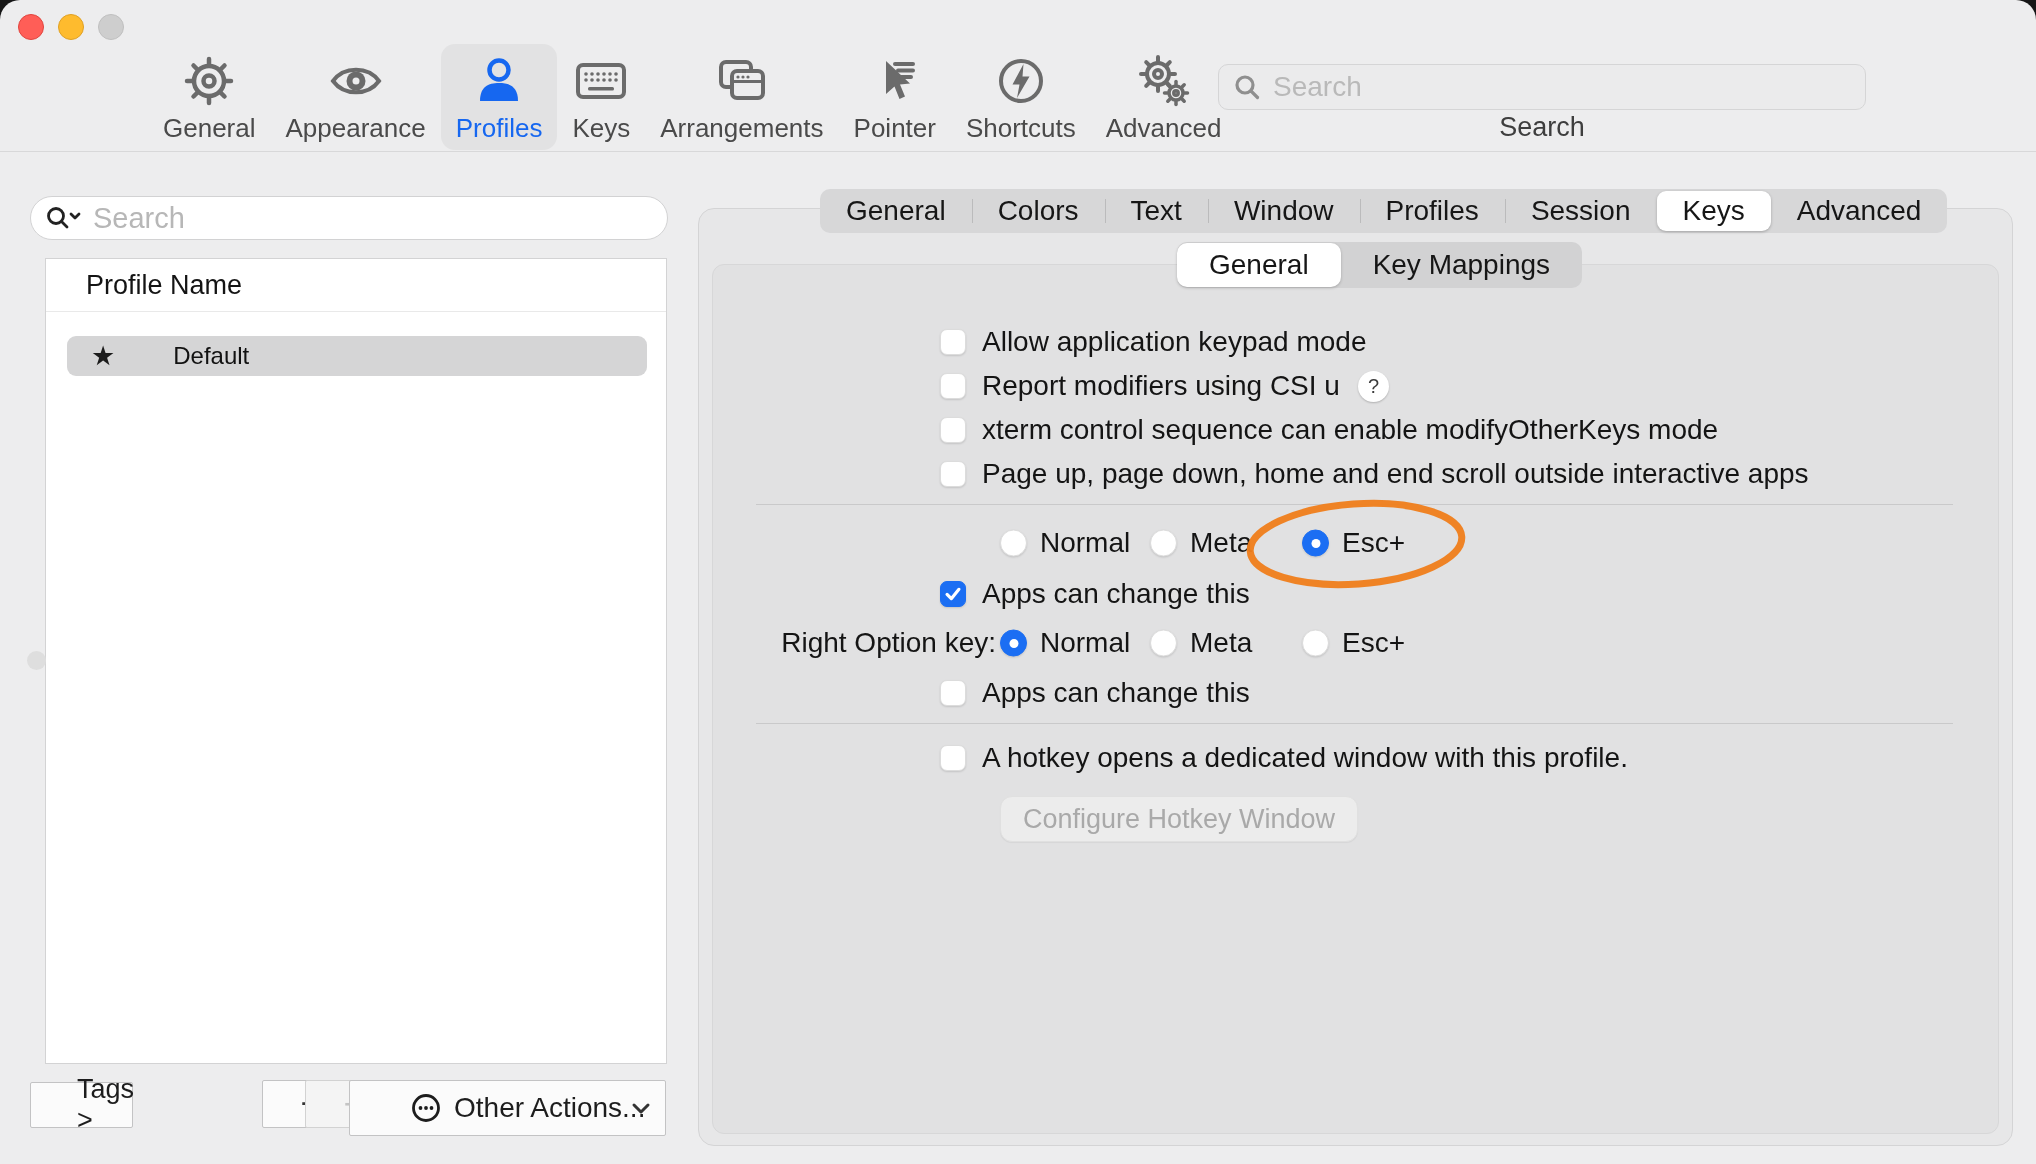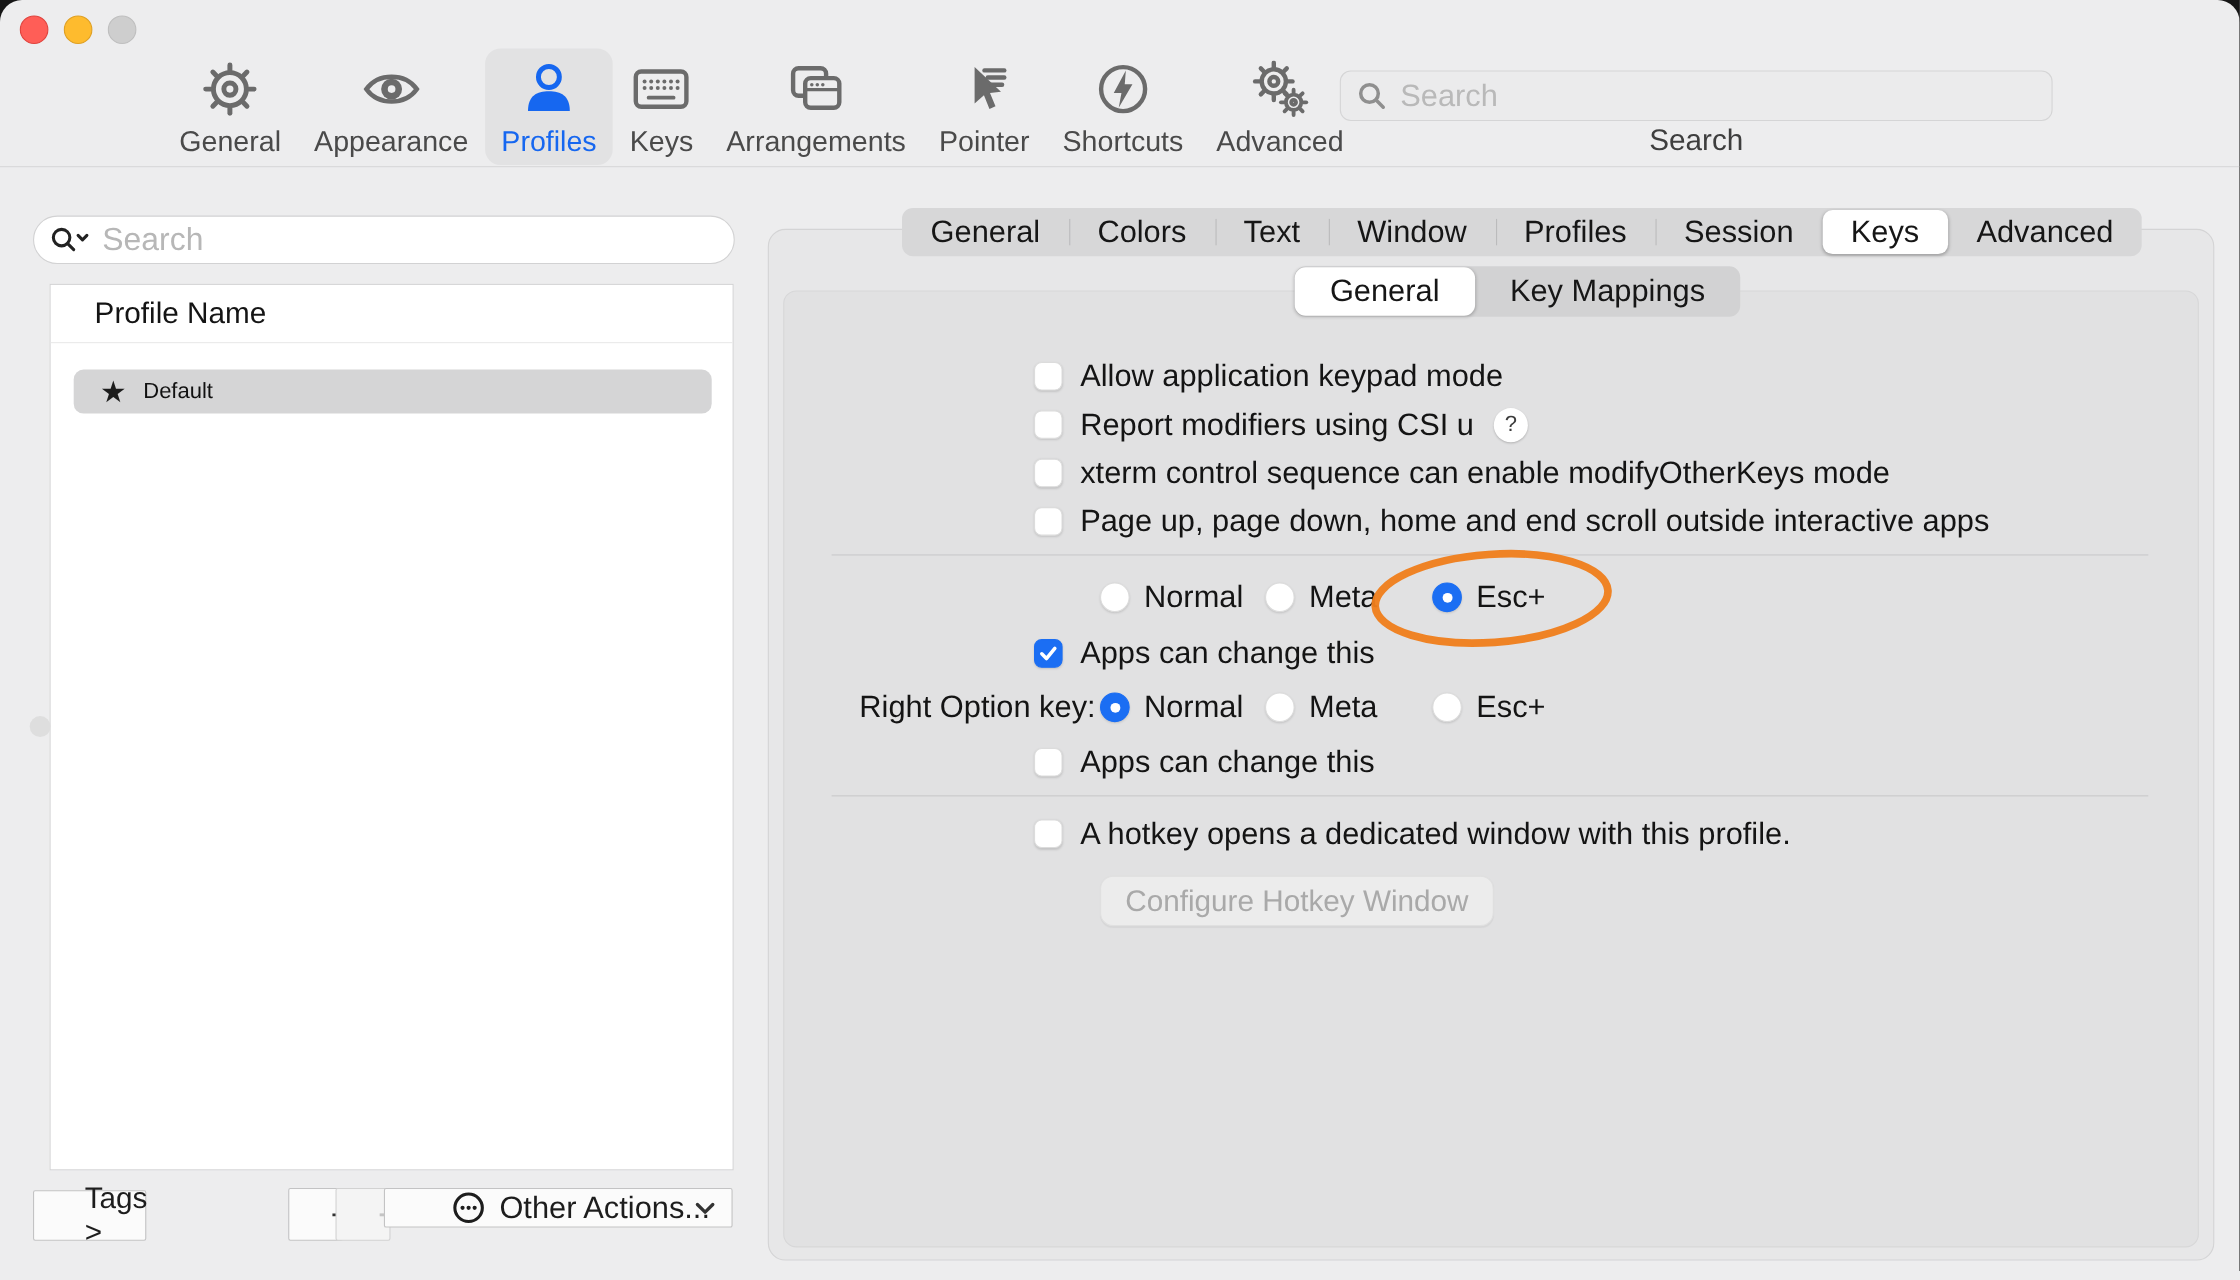--- a/index.html
+++ b/index.html
@@ -32,28 +32,28 @@
   .s-search input{flex:1;border:none;outline:none;background:transparent;font-size:29px;color:#222;
                   font-family:"Liberation Sans","DejaVu Sans",sans-serif;}
   .s-search input::placeholder{color:#b7b7b7;}
   .s-search svg{margin:0 8px 0 14px;}
   .plist{position:absolute;left:45px;top:258px;width:622px;height:806px;background:#fff;border:1px solid #d3d3d4;box-sizing:border-box;}
   .plist-h{position:absolute;left:40px;top:0;height:52px;line-height:52px;font-size:27px;color:#141414;}
   .plist-hdiv{position:absolute;left:0;top:52px;width:100%;height:1px;background:#e9e9e9;}
   .prow{position:absolute;left:21px;top:77px;width:580px;height:40px;background:#d5d5d6;border-radius:9px;
         display:flex;align-items:center;padding-left:24px;box-sizing:border-box;}
   .prow .star{font-size:27px;color:#1c1c1c;margin-right:15px;line-height:1;}
-  .prow .pname{font-size:20px;color:#111;}
+  .prow .pname{font-size:24px;color:#111;margin-left:43px;}
   .handle-dot{position:absolute;left:27px;top:651px;width:19px;height:19px;border-radius:50%;background:#dedede;}
   .btn{position:absolute;background:#fbfbfb;border:1px solid #c3c3c4;box-sizing:border-box;border-radius:2px;
        display:flex;align-items:center;justify-content:center;font-size:27px;color:#1d1d1d;padding-left:48px;}
   .btn.tags{left:30px;top:1082px;width:103px;height:46px;}
   .btn.plus{left:262px;top:1080px;width:44px;height:48px;font-size:36px;font-weight:300;color:#333;}
   .btn.minus{left:305px;top:1080px;width:45px;height:48px;font-size:36px;color:#c4c4c4;background:#f4f4f4;border-color:#d2d2d2;}
-  .btn.other{left:349px;top:1080px;width:317px;height:36px;justify-content:flex-start;font-size:28px;}
+  .btn.other{left:349px;top:1080px;width:317px;height:56px;justify-content:flex-start;font-size:28px;}
   .btn.other svg.oa{margin:0 12px 0 12px;}
   .btn.other svg.chv{position:absolute;right:14px;}
   
   .outerbox{position:absolute;left:698px;top:208px;width:1315px;height:938px;background:#e7e7e8;
             border:1px solid #d4d4d5;border-radius:16px;box-sizing:border-box;}
   .innerbox{position:absolute;left:712px;top:264px;width:1287px;height:870px;background:#e1e1e2;
             border:1px solid #d7d7d8;border-radius:12px;box-sizing:border-box;}
   .maintabs{position:absolute;left:820px;top:189px;height:44px;background:#d7d7d8;border-radius:10px;
             display:flex;align-items:center;}
   .seg{position:relative;padding:0 26px;height:44px;line-height:44px;font-size:28px;color:#161616;white-space:nowrap;}

